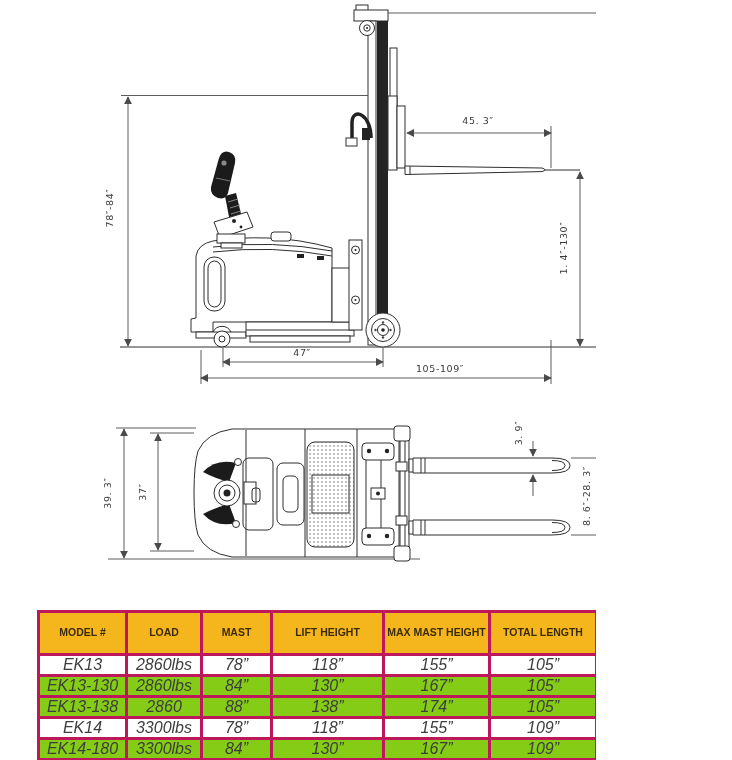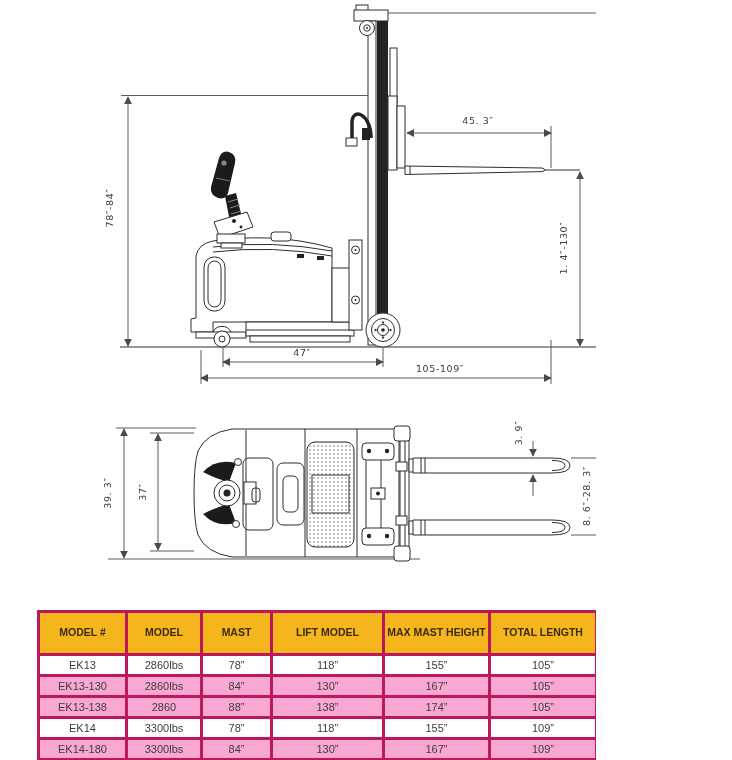--- a/index.html
+++ b/index.html
@@ -17,22 +17,22 @@
   .dimtxt{font:9.5px "DejaVu Sans",sans-serif;fill:#3a3a3a;letter-spacing:0.6px;}
 
   
   .spec-table{position:absolute;left:37px;top:610px;width:657px;border-collapse:collapse;
               table-layout:fixed;}
   .spec-table td,.spec-table th{border:3px solid #be185d;text-align:center;vertical-align:middle;
               padding:0 2px;overflow:hidden;}
   .spec-table{border:2px solid #1a1a1a;}
   .spec-table thead th{background:#F5B51D;color:#3B2B06;font-weight:bold;font-size:10.5px;
               height:40px;line-height:1.25;}
-  .spec-table tbody td{font-size:11px;color:#3d3d3d;height:18px;background:#ffffff;}
-  .spec-table tbody tr.alt td{background:#f9a8d4;}
+  .spec-table tbody td{font-size:16px;color:#3d3d3d;height:18px;background:#ffffff;font-style:italic;}
+  .spec-table tbody tr.alt td{background:#84cc16;}
 
   .watermark{position:absolute;left:648px;top:632px;font-family:"DejaVu Serif",serif;
              font-style:italic;font-weight:bold;font-size:150px;line-height:1;color:#c6c6c6;
              transform:rotate(-8deg);pointer-events:none;}
 </style>
 </head>
 <body>
 
 <div class="canvas">
 
@@ -253,23 +253,23 @@
         <col style="width:75px">
         <col style="width:70px">
         <col style="width:112px">
       <col style="width:106px">
         <col style="width:107px">
         <col style="width:99px">
     </colgroup>
     <thead>
       <tr>
         <th>MODEL #</th>
-        <th>MODEL</th>
+        <th>LOAD</th>
         <th>MAST</th>
-        <th>LIFT MODEL</th>
+        <th>LIFT HEIGHT</th>
         <th>MAX MAST HEIGHT</th>
         <th>TOTAL LENGTH</th>
         <th>SERVICE LENGTH</th>
       </tr>
     </thead>
     <tbody>
       <tr>
         <td>EK13</td>
         <td>2860lbs</td>
         <td>78”</td>

